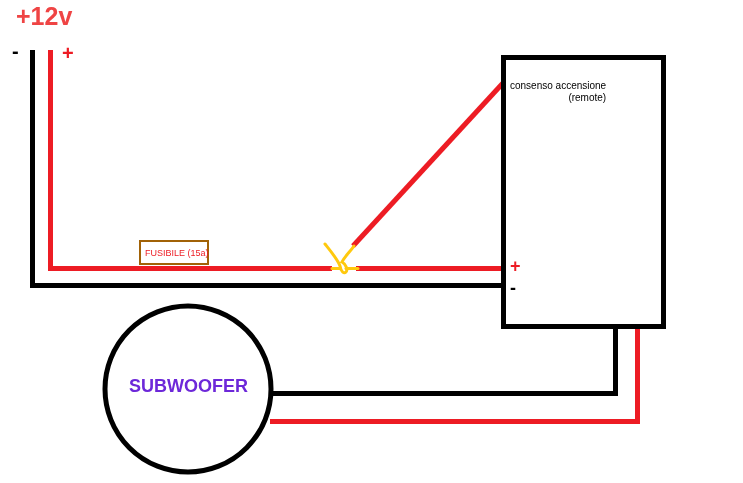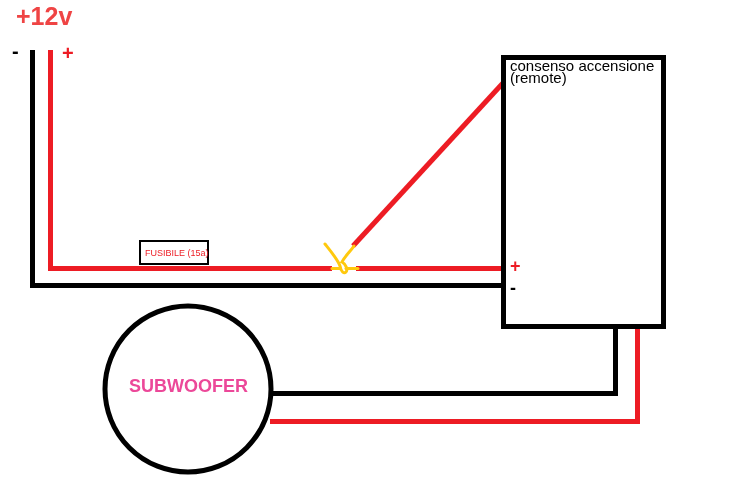--- a/index.html
+++ b/index.html
@@ -2,26 +2,26 @@
 <html><head>
 <meta charset="utf-8">
 <style>
   html, body { margin:0; padding:0; background:#ffffff; }
   body { width:743px; height:483px; position:relative; overflow:hidden; font-family:"DejaVu Sans", sans-serif; }
   svg { position:absolute; left:0; top:0; }
   .lbl { position:absolute; white-space:nowrap; }
   .title { left:16px; top:2px; font-size:25px; font-weight:bold; color:#ef4444; font-family:"Liberation Sans", sans-serif; }
   .minus-top { left:12px; top:40px; font-size:20px; font-weight:bold; color:#000; font-family:"Liberation Sans", sans-serif; }
   .plus-top { left:62px; top:42px; font-size:20px; font-weight:bold; color:#ed1c24; font-family:"Liberation Sans", sans-serif; }
-  .remote { left:510px; top:60px; font-size:15px; line-height:12px; color:#000; font-family:"Liberation Sans", sans-serif; }
-  .fuse { left:139px; top:240px; width:70px; height:25px; border:2px solid #000000; background:#fff; box-sizing:border-box; }
+  .remote { left:510px; top:80px; font-size:10px; line-height:12px; color:#000; font-family:"Liberation Sans", sans-serif;text-align:right; }
+  .fuse { left:139px; top:240px; width:70px; height:25px; border:2px solid #a16207; background:#fff; box-sizing:border-box; }
   .fuse span { position:absolute; left:4px; top:6px; font-size:9px; color:#ed1c24; font-family:"Liberation Sans", sans-serif; }
   .plus-amp { left:510px; top:256px; font-size:18px; font-weight:bold; color:#ed1c24; font-family:"Liberation Sans", sans-serif; }
   .minus-amp { left:510px; top:278px; font-size:18px; font-weight:bold; color:#000; font-family:"Liberation Sans", sans-serif; }
-  .sub { left:129px; top:376px; font-size:18px; font-weight:bold; color:#ec4899; font-family:"Liberation Sans", sans-serif; }
+  .sub { left:129px; top:376px; font-size:18px; font-weight:bold; color:#6d28d9; font-family:"Liberation Sans", sans-serif; }
 </style>
 </head>
 <body>
 
 <svg width="743" height="483" viewBox="0 0 743 483">
 
   <polyline points="32.5,50 32.5,285.5 502,285.5" fill="none" stroke="#000" stroke-width="5"></polyline>
 
   <polyline points="50.5,50 50.5,268.5 332,268.5" fill="none" stroke="#ed1c24" stroke-width="5"></polyline>
   <line x1="356" y1="268.5" x2="502" y2="268.5" stroke="#ed1c24" stroke-width="5"></line>

